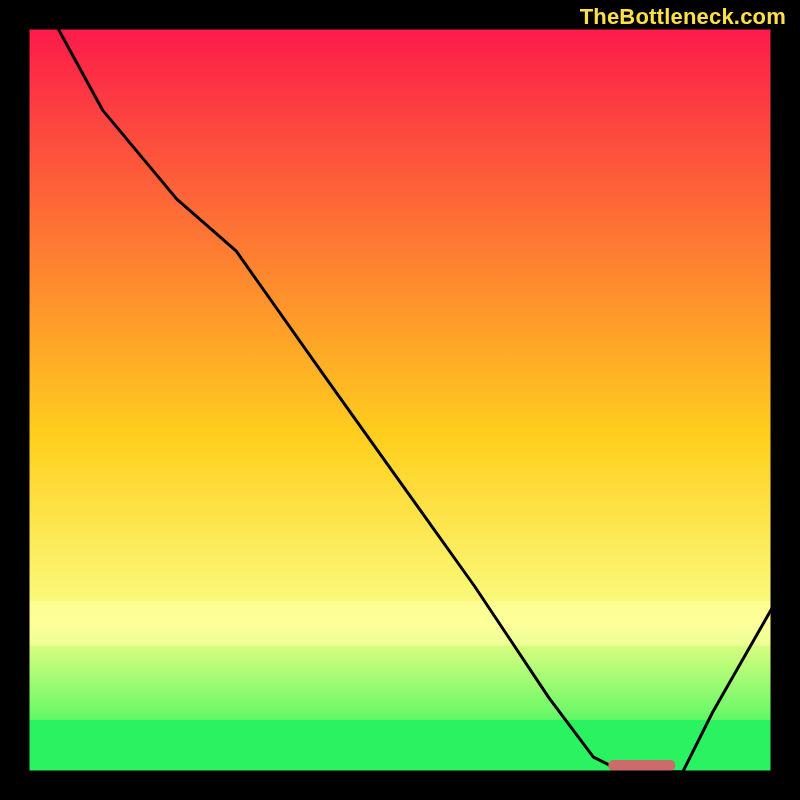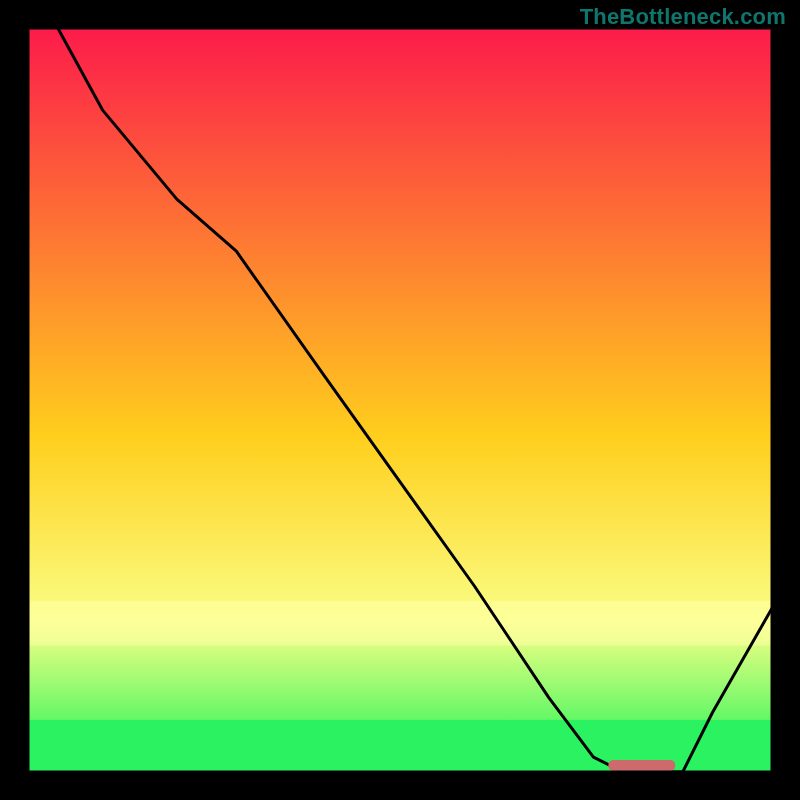--- a/index.html
+++ b/index.html
@@ -13,21 +13,21 @@
   }
   .container {
     position: relative;
     width: 800px;
     height: 800px;
   }
   .watermark {
     position: absolute;
     top: 4px;
     right: 14px;
-    color: #0f766e;
+    color: #fde047;
     font-size: 22px;
     font-weight: bold;
     letter-spacing: 0.2px;
     z-index: 10;
   }
   svg.chart {
     position: absolute;
     left: 0;
     top: 0;
     width: 800px;

